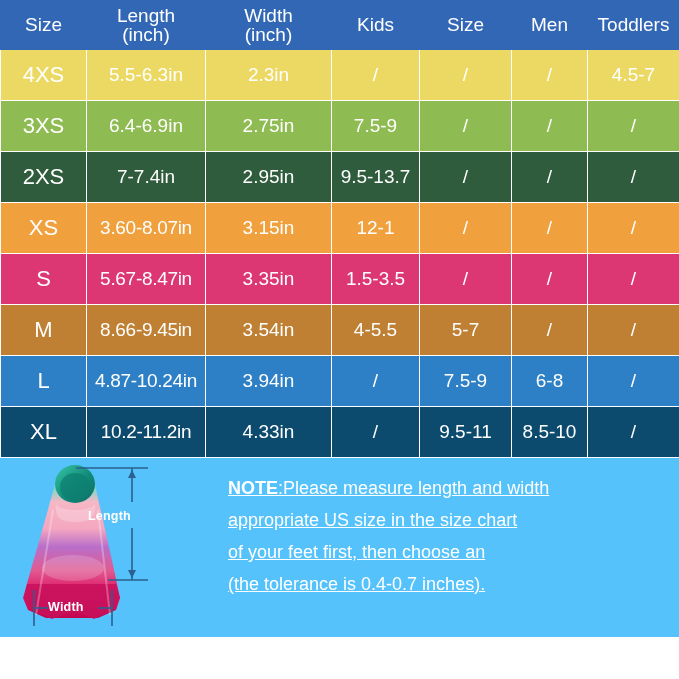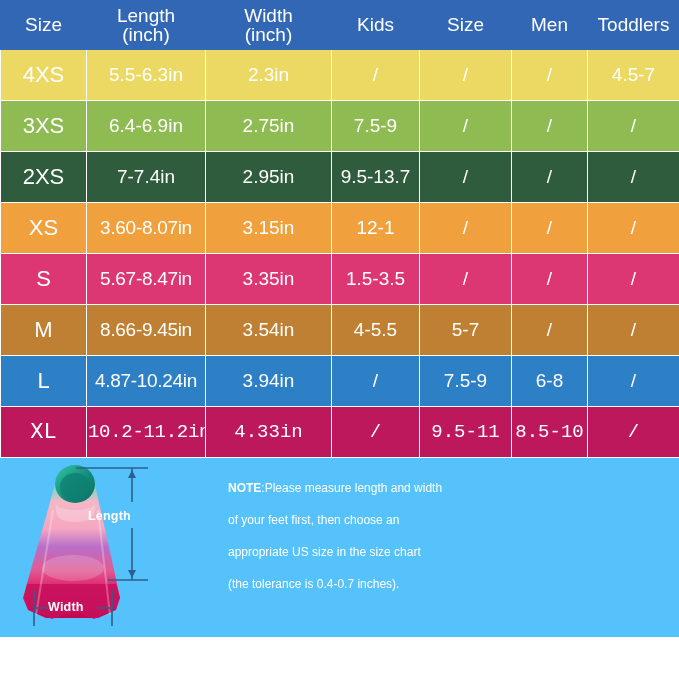--- a/index.html
+++ b/index.html
@@ -84,23 +84,24 @@
     width: 218px;
     flex: 0 0 218px;
   }
   .note-area {
     flex: 1 1 auto;
     padding: 14px 10px 0 10px;
     box-sizing: border-box;
   }
   .note-line {
     color: #ffffff;
-    font-size: 12px;
+    font-size: 18px;
     line-height: 32px;
     white-space: nowrap;
+    text-decoration: underline;
   }
   .note-line .note-label {
     font-weight: bold;
   }
   .dim-label {
     position: absolute;
     color: #ffffff;
     font-weight: bold;
     font-size: 12.5px;
     letter-spacing: 0.2px;
@@ -207,21 +208,21 @@
         </tr>
         <tr style="background: rgb(46, 128, 198);">
           <td class="size-cell">L</td>
           <td class="val-long">4.87-10.24in</td>
           <td>3.94in</td>
           <td>/</td>
           <td>7.5-9</td>
           <td>6-8</td>
           <td>/</td>
         </tr>
-        <tr style="background: #be185d; font-family: Liberation Mono, monospace;">
+        <tr style="background: #0c4a6e;">
           <td class="size-cell">XL</td>
           <td class="val-long">10.2-11.2in</td>
           <td>4.33in</td>
           <td>/</td>
           <td>9.5-11</td>
           <td>8.5-10</td>
           <td>/</td>
         </tr>
       </tbody>
   </table>
@@ -276,19 +277,19 @@
         <line x1="98" y1="150" x2="112" y2="150" stroke="#2b5f8f" stroke-width="1.6"></line>
       </svg>
       <div class="dim-label label-length" style="position:absolute;left:88px;top:51px;">Length</div>
       <div class="dim-label label-width" style="position:absolute;left:48px;top:142px;">Width</div>
     </div>
 
     <div class="note-area">
       <div class="note-line">
         <span class="note-label">NOTE</span><span>:Please measure length and width</span>
       </div>
+      <div class="note-line">appropriate US size in the size chart</div>
       <div class="note-line">of your feet first, then choose an</div>
-      <div class="note-line">appropriate US size in the size chart</div>
       <div class="note-line">(the tolerance is 0.4-0.7 inches).</div>
     </div>
 
   </div>
 </div>
 
 </body></html>

